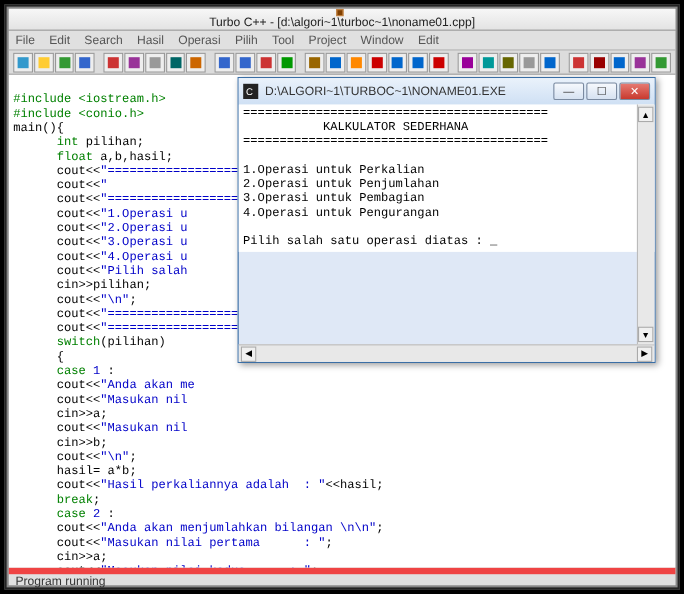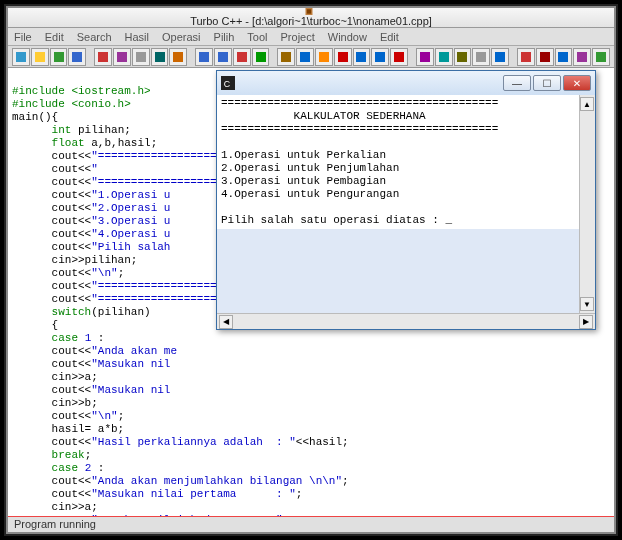--- a/index.html
+++ b/index.html
@@ -10,21 +10,21 @@
   .ide-titlebar .icon { width: 14px; height: 14px; margin-right: 4px; }
   .ide-menubar { height: 18px; display: flex; align-items: center; padding: 0 6px; gap: 13px; font-size: 11px; color: #555; background: #e0e0e0; border-bottom: 1px solid #aaa; }
   .ide-menubar span { cursor: default; }
   .ide-toolbar { height: 22px; display: flex; align-items: center; padding: 2px 4px; gap: 1px; background: #dcdcdc; border-bottom: 1px solid #999; overflow: hidden; }
   .tbtn { width: 18px; height: 18px; border: 1px solid #999; background: #eee; display: inline-flex; align-items: center; justify-content: center; }
   .tbtn svg { width: 12px; height: 12px; }
   .tbspace { width: 6px; }
   .code-area { flex: 1; background: #fff; font-family: "Courier New", monospace; font-size: 11px; line-height: 13px; padding: 17px 4px; overflow: hidden; white-space: pre; color: #000; position: relative; }
   .kw-green { color: #008000; }
   .kw-blue { color: #0000c8; }
-  .statusbar { height: 16px; background: #e0e0e0; border-top: 1px solid #ef4444; font-size: 11px; color: #333; padding: 1px 6px; }
+  .statusbar { height: 16px; background: #e0e0e0; border-top: 6px solid #ef4444; font-size: 11px; color: #333; padding: 1px 6px; }
   
   .console-window { position: absolute; left: 210px; top: 64px; width: 380px; height: 260px; border: 1px solid #3a6ea5; background: #dfe8f6; display: flex; flex-direction: column; box-shadow: 2px 2px 6px rgba(0,0,0,.4);}
   .console-titlebar { height: 24px; background: linear-gradient(#eaf2fb,#cfe0f4); display: flex; align-items: center; padding: 0 4px; font-size: 11px; color: #333; }
   .console-titlebar .cicon { width: 14px; height: 14px; margin-right: 6px; }
   .console-titlebar .spacer { flex: 1; }
   .winbtn { width: 28px; height: 16px; margin-left: 2px; border: 1px solid #7a8aa0; border-radius: 2px; display: inline-flex; align-items: center; justify-content: center; background: linear-gradient(#f6f9fd,#d6e2f1); font-size: 10px; color:#333;}
   .winbtn.close { background: linear-gradient(#e67a72,#c83a2f); color:#fff; }
   .console-body { flex: 1; background: #fff; font-family: "Courier New", monospace; font-size: 11px; line-height: 13px; padding: 2px 4px; color: #000; white-space: pre; overflow: hidden; position:relative;}
   .console-scroll-h { height:16px; background:#e8e8e8; border-top:1px solid #bbb; display:flex; align-items:center; justify-content:space-between; padding:0 2px;}
   .console-scroll-v { position:absolute; right:0; top:0; bottom:0; width:16px; background:#e8e8e8; border-left:1px solid #bbb; display:flex; flex-direction:column; justify-content:space-between; padding:2px 0;}
@@ -223,20 +223,21 @@
       <span>Program running</span>
     </div>
   </div>
 
   <div class="console-window">
     <div class="console-titlebar">
       <svg class="cicon" viewBox="0 0 16 16">
           <rect width="16" height="16" fill="#222"></rect>
           <text x="3" y="12" fill="#fff" font-size="10">C</text>
         </svg>
+      <span>D:\ALGORI~1\TURBOC~1\NONAME01.EXE</span>
       <span class="spacer"></span>
       <span class="winbtn">—</span>
       <span class="winbtn">☐</span>
       <span class="winbtn close">✕</span>
     </div>
     <div class="console-content-wrap">
       <div class="console-inner">
         <div class="console-body" id="console-body">==========================================
            KALKULATOR SEDERHANA
 ==========================================

